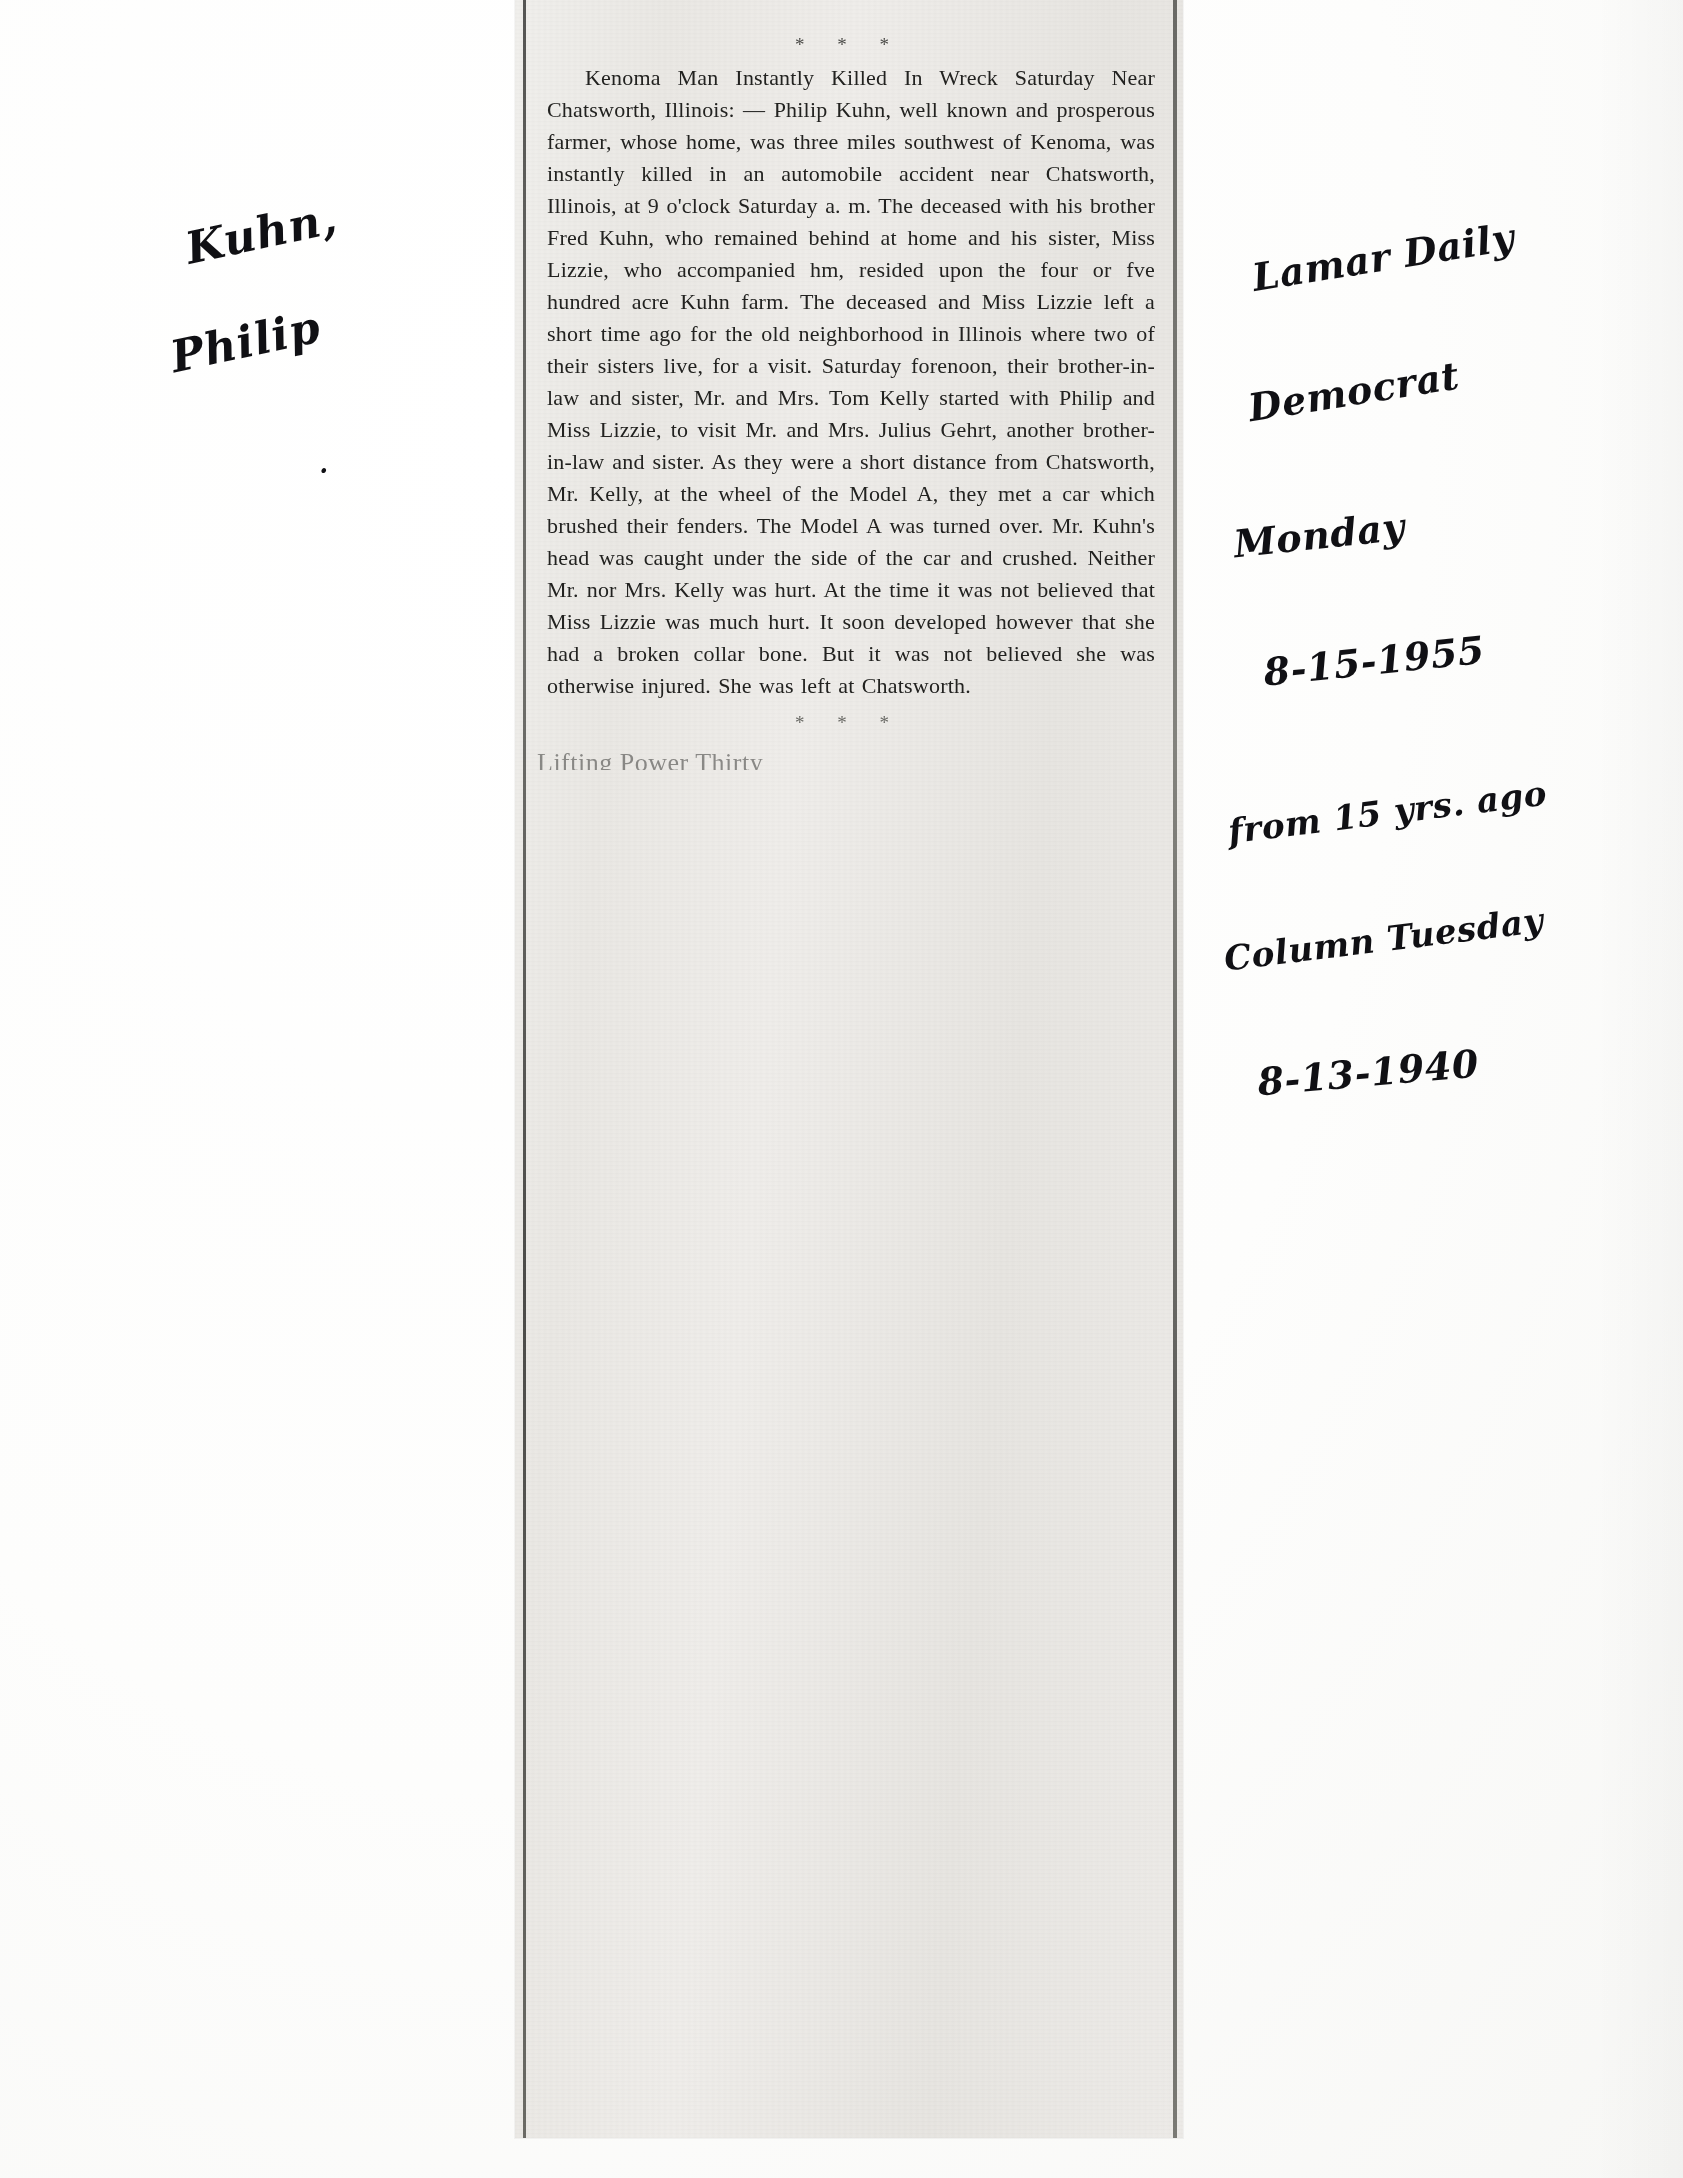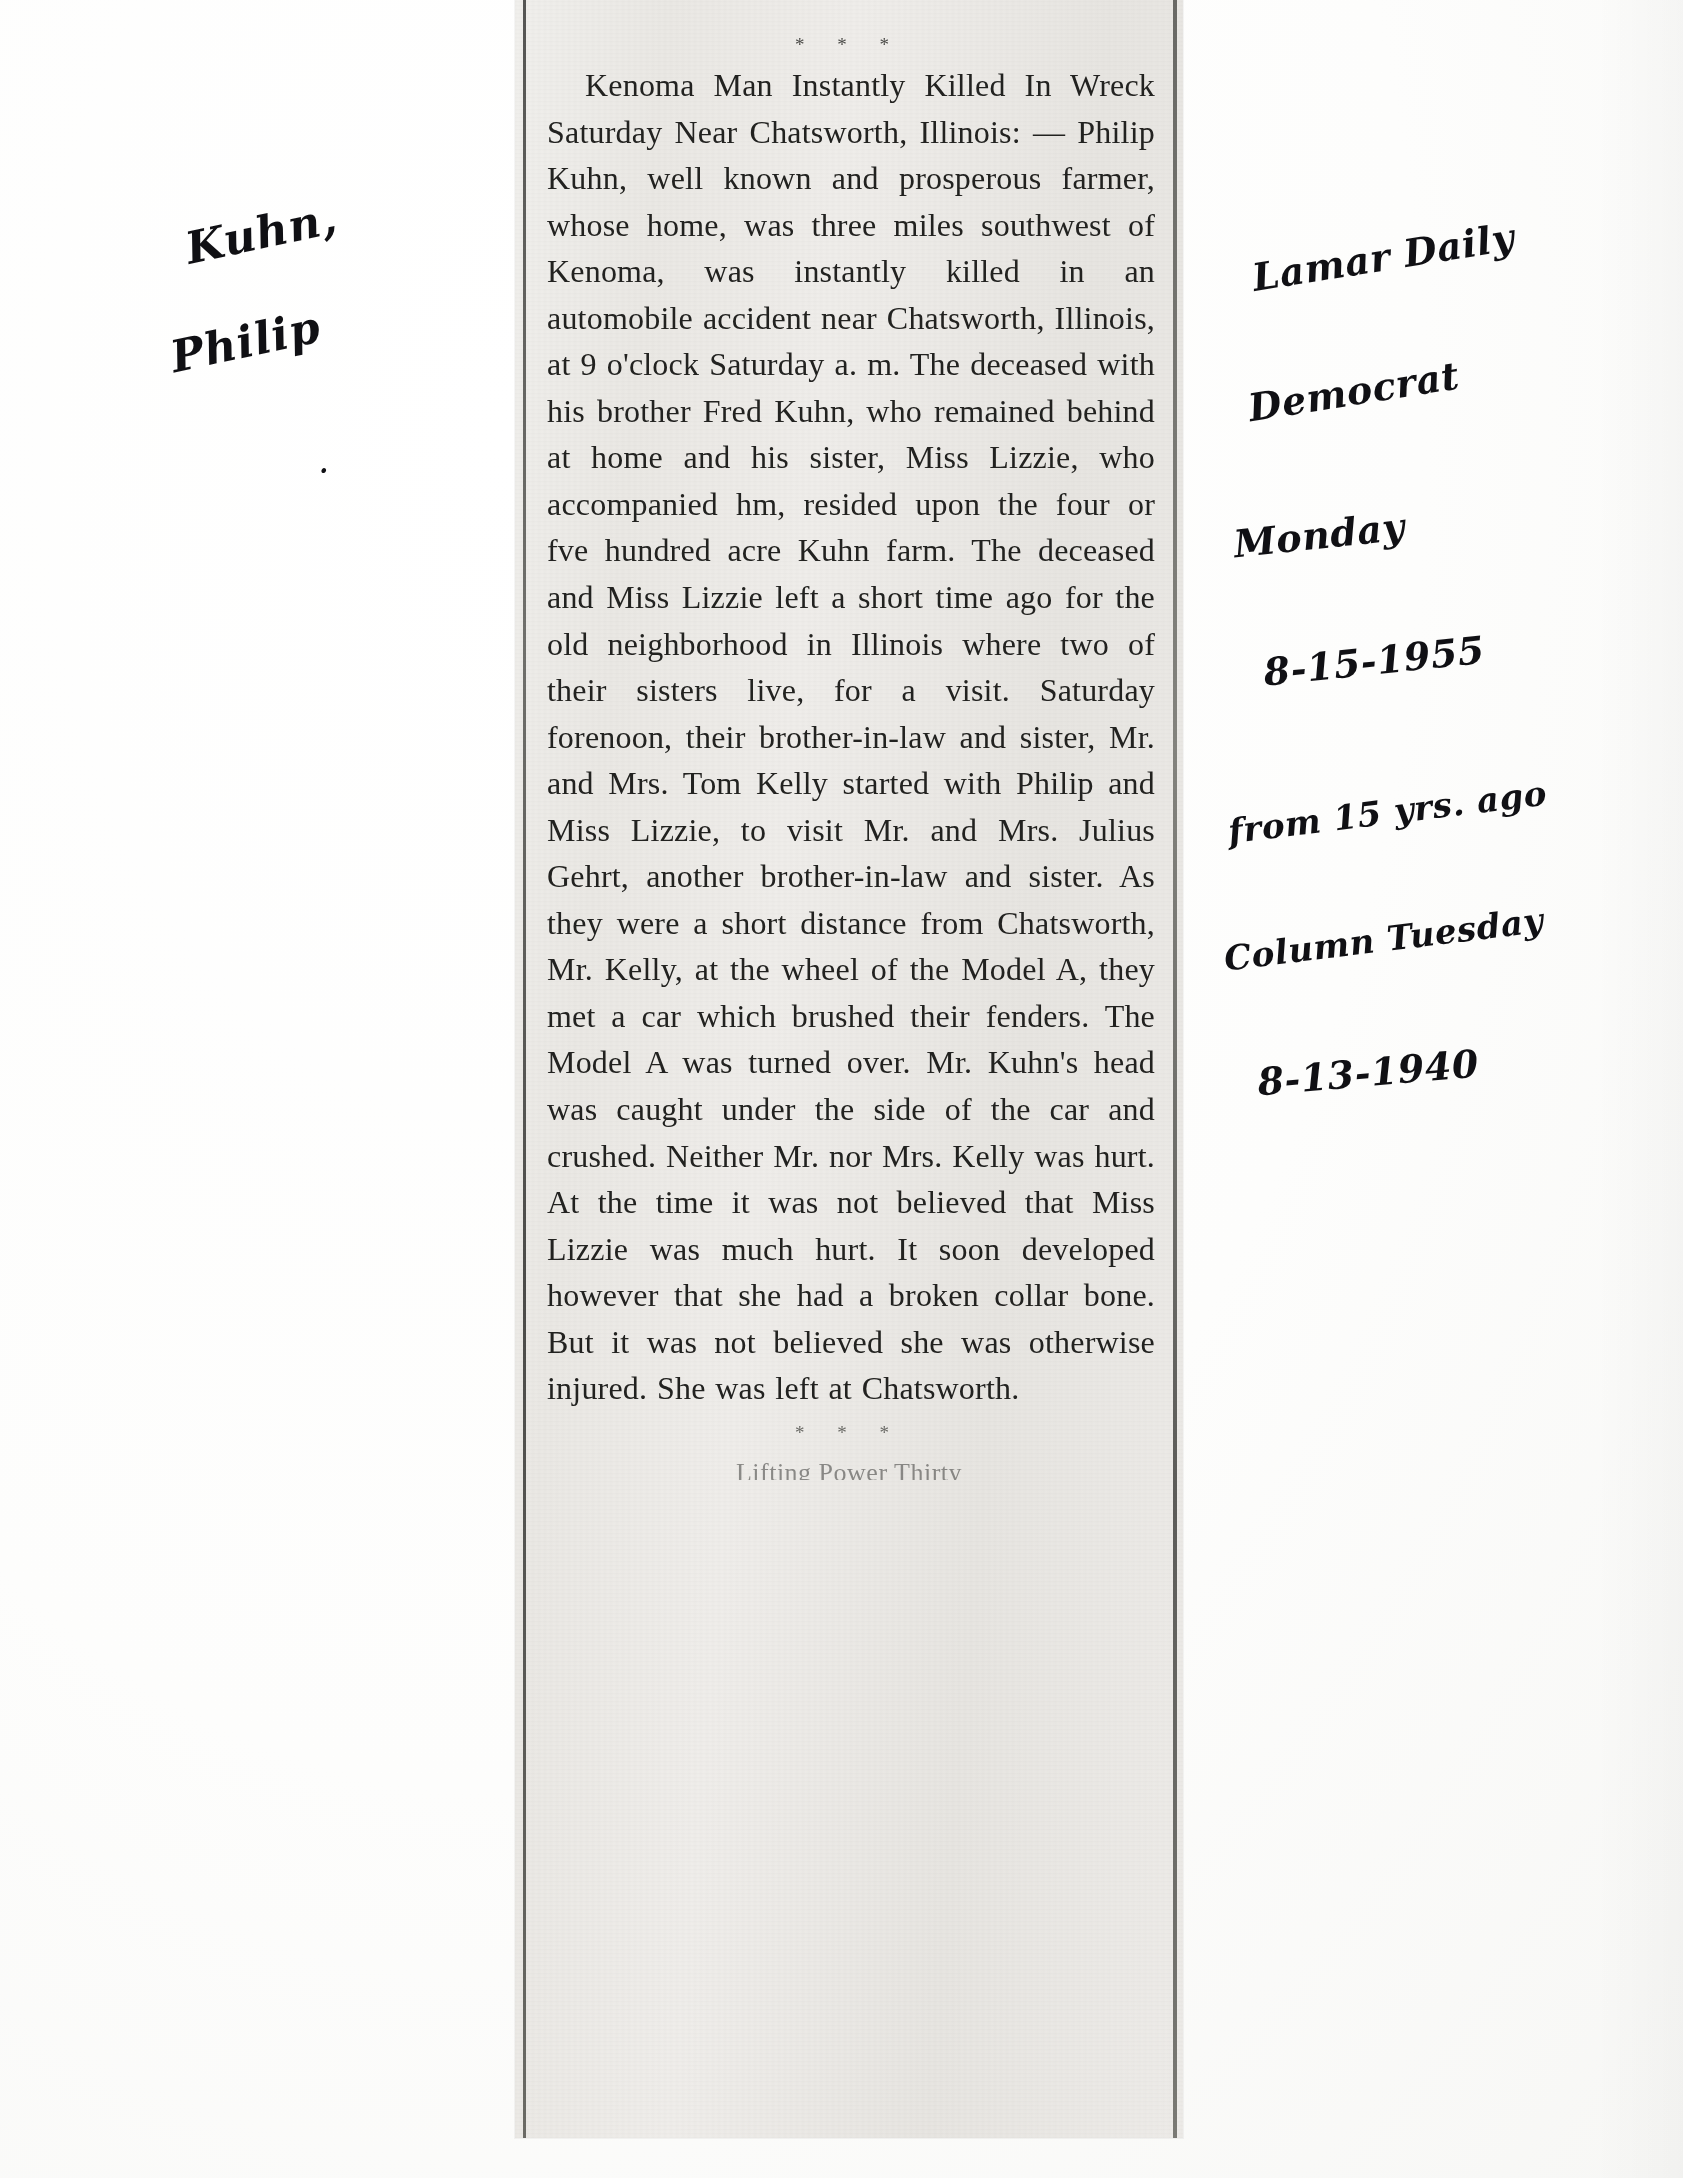--- a/index.html
+++ b/index.html
@@ -83,40 +83,40 @@
   .stars-bottom {
     text-align: center;
     font-size: 19px;
     letter-spacing: 14px;
     color: #6a6a66;
     padding-top: 10px;
   }
 
   .article {
     font-family: "Liberation Serif", serif;
-    font-size: 32px;
+    font-size: 22px;
     line-height: 1.455;
     color: #262624;
     text-align: justify;
     text-justify: inter-word;
     padding: 0 6px 0 10px;
     letter-spacing: 0.2px;
     word-spacing: 1.5px;
     filter: contrast(1.04);
   }
   .article .lead {
     margin: 0;
     text-indent: 38px;
   }
 
   .next-line {
     font-family: "Liberation Serif", serif;
     font-size: 26px;
     color: #3a3a38;
-    text-align: center;
+    text-align: left;
     opacity: .55;
     margin-top: 14px;
     letter-spacing: 0.5px;
     overflow: hidden;
     height: 22px;
   }
 
   
   .hand {
     position: absolute;

